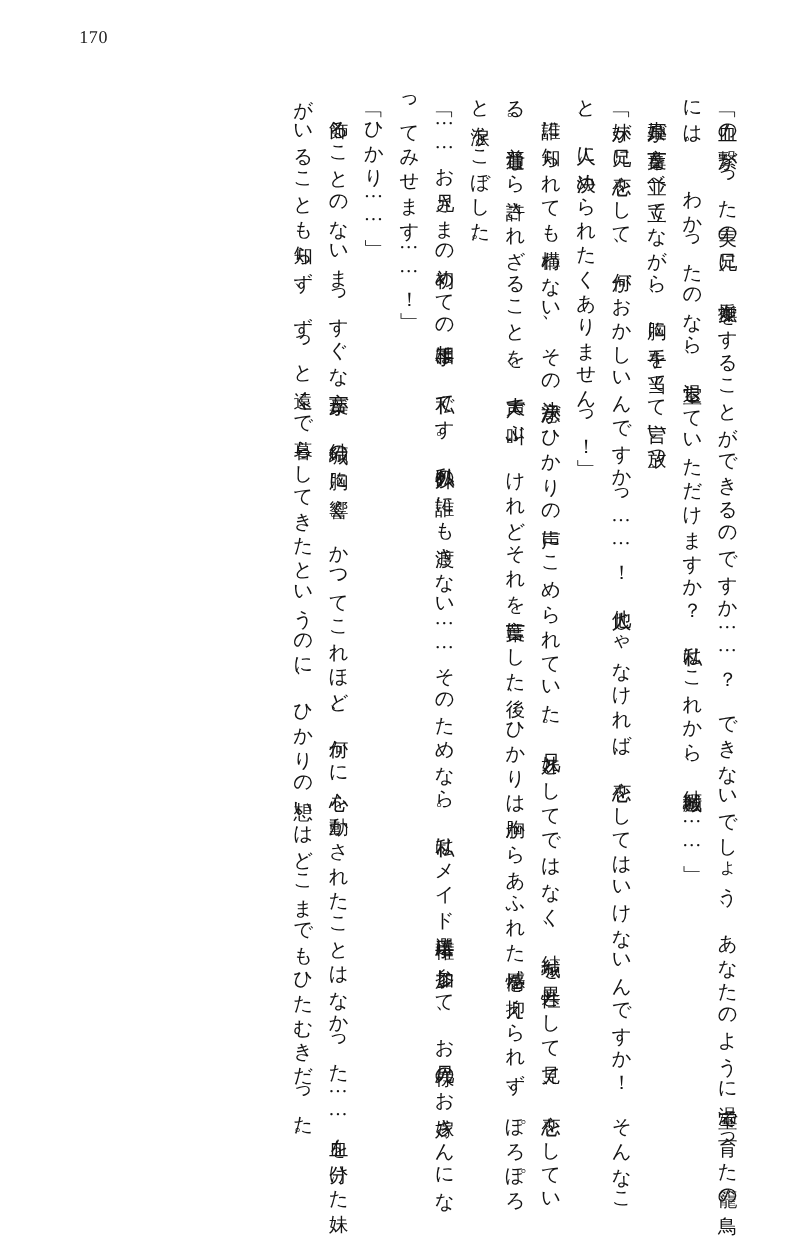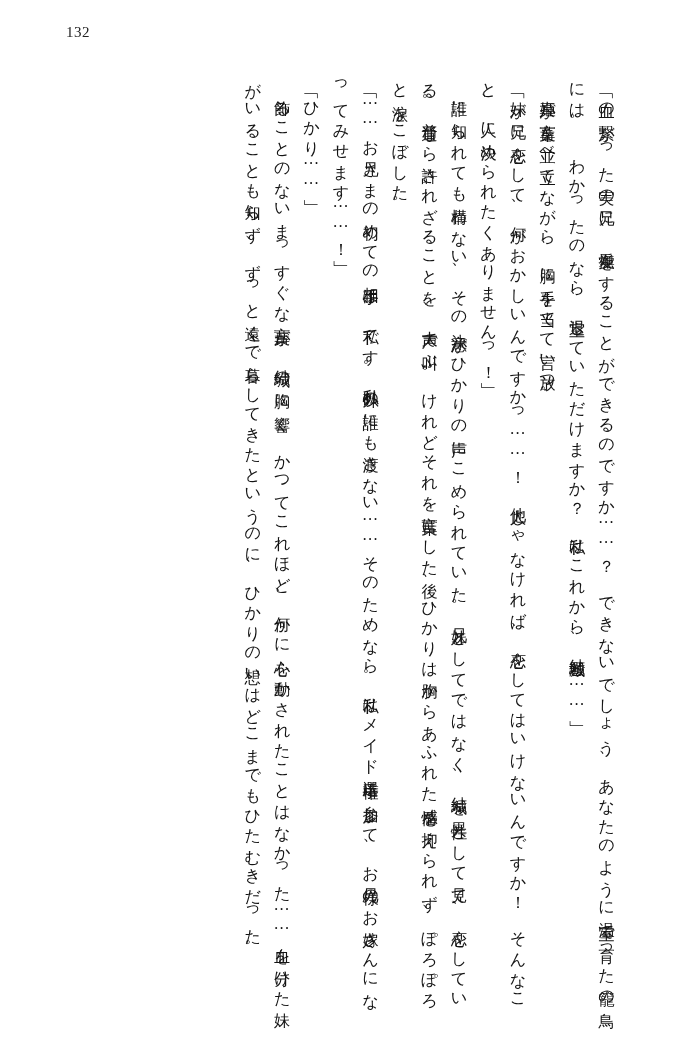--- a/index.html
+++ b/index.html
@@ -50,21 +50,21 @@
     margin: 0;
     padding: 0;
     text-indent: 1em;
   }
 </style>
 </head>
 <body>
 
 <div class="page">
 
-  <div class="page-number">132</div>
+  <div class="page-number">170</div>
 
   <div class="body-text">
     <p>「血の繋がった実の兄に、愛撫をすることができるのですか……？　できないでしょう、あなたのように温室で育った籠の鳥には。　わかったのなら、退室していただけますか？　私はこれから、結城殿と……」</p>
     <p>真姫が言葉を並べ立てながら、胸に手を当てて言い放つ。</p>
     <p>「妹が兄に恋をして、何がおかしいんですかっ……！　他人じゃなければ、恋をしてはいけないんですか！　そんなこと、人に決められたくありませんっ！」</p>
     <p>誰に知られても構わない、その決意がひかりの声にこめられていた。兄妹としてではなく、結城を異性として見て、恋をしている。普通なら許されざることを、大声で叫ぶ。けれどそれを言葉にした後、ひかりは胸からあふれた感情を抑えられず、ぽろぽろと涙をこぼした。</p>
     <p>「……お兄さまの初めての相手は、私です。私以外の誰にも渡さない……そのためなら。私はメイド選手権に参加して、お兄様のお嫁さんになってみせます……！」</p>
     <p>「ひかり……」</p>
     <p>飾ることのないまっすぐな言葉が、結城の胸に響く。かつてこれほど、何かに心を動かされたことはなかった……血を分けた妹がいることも知らず、ずっと遠くで暮らしてきたというのに、ひかりの想いはどこまでもひたむきだった。</p>
   </div>

